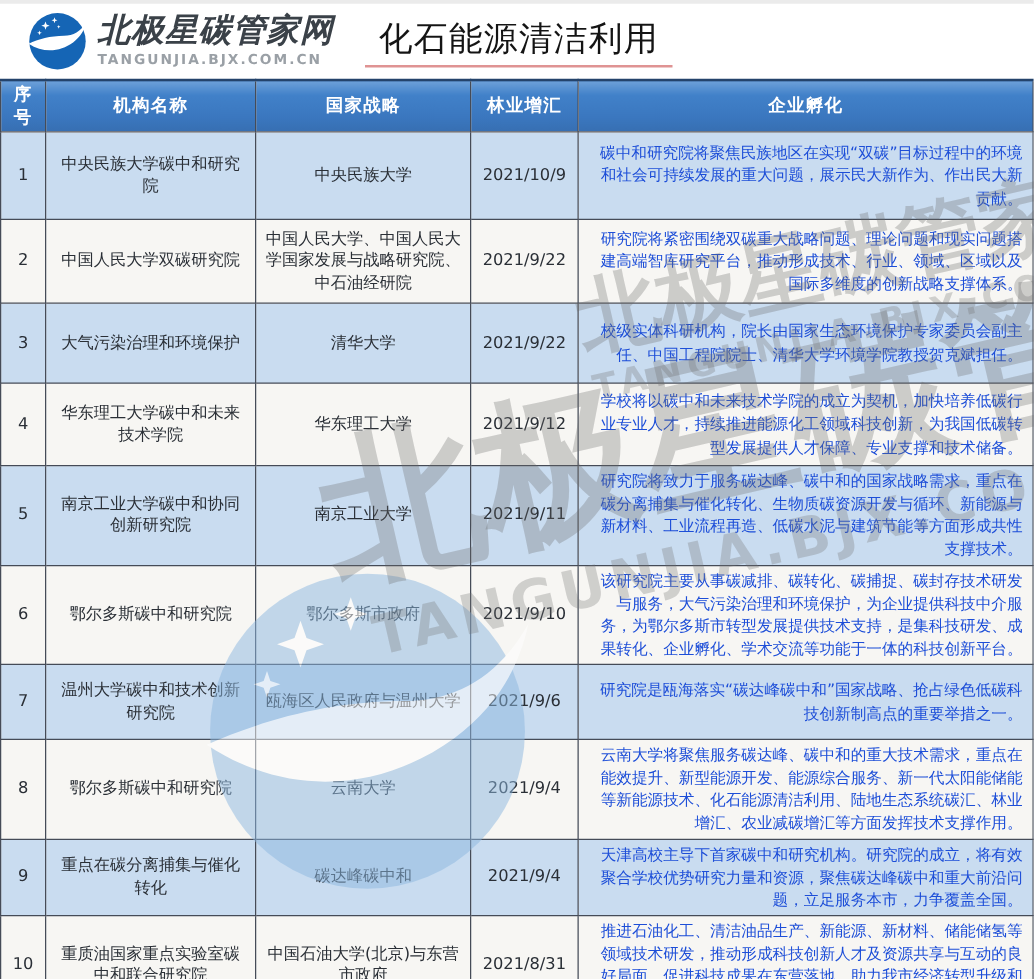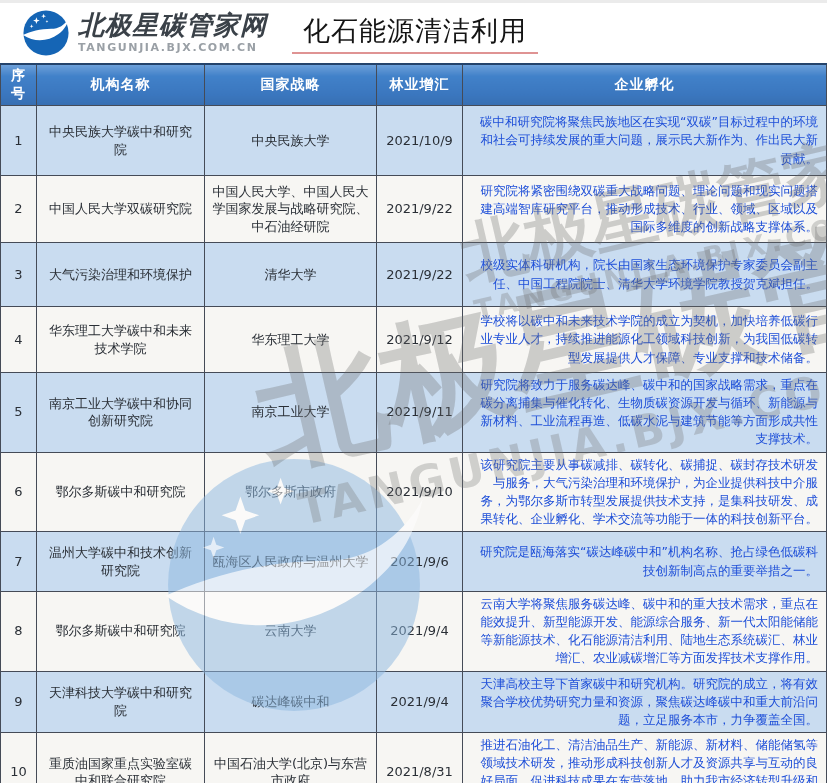--- a/index.html
+++ b/index.html
@@ -155,32 +155,32 @@
         <td>鄂尔多斯碳中和研究院</td>
         <td>鄂尔多斯市政府</td>
         <td>2021/9/10</td>
         <td class="intro">该研究院主要从事碳减排、碳转化、碳捕捉、碳封存技术研发与服务，大气污染治理和环境保护，为企业提供科技中介服务，为鄂尔多斯市转型发展提供技术支持，是集科技研发、成果转化、企业孵化、学术交流等功能于一体的科技创新平台。</td>
       </tr>
       <tr>
         <td>7</td>
         <td>温州大学碳中和技术创新研究院</td>
         <td>瓯海区人民政府与温州大学</td>
         <td>2021/9/6</td>
-        <td class="intro">研究院是瓯海落实“碳达峰碳中和”机构名称、抢占绿色低碳科技创新制高点的重要举措之一。</td>
+        <td class="intro">研究院是瓯海落实“碳达峰碳中和”国家战略、抢占绿色低碳科技创新制高点的重要举措之一。</td>
       </tr>
       <tr>
         <td>8</td>
         <td>鄂尔多斯碳中和研究院</td>
         <td>云南大学</td>
         <td>2021/9/4</td>
         <td class="intro">云南大学将聚焦服务碳达峰、碳中和的重大技术需求，重点在能效提升、新型能源开发、能源综合服务、新一代太阳能储能等新能源技术、化石能源清洁利用、陆地生态系统碳汇、林业增汇、农业减碳增汇等方面发挥技术支撑作用。</td>
       </tr>
       <tr>
         <td>9</td>
-        <td>天津科技大学碳中和研究院</td>
+        <td>重点在碳分离捕集与催化转化</td>
         <td>碳达峰碳中和</td>
         <td>2021/9/4</td>
         <td class="intro">天津高校主导下首家碳中和研究机构。研究院的成立，将有效聚合学校优势研究力量和资源，聚焦碳达峰碳中和重大前沿问题，立足服务本市，力争覆盖全国。</td>
       </tr>
       <tr>
         <td>10</td>
         <td>重质油国家重点实验室碳中和联合研究院</td>
         <td>中国石油大学(北京)与东营市政府</td>
         <td>2021/8/31</td>
         <td class="intro">推进石油化工、清洁油品生产、新能源、新材料、储能储氢等领域技术研发，推动形成科技创新人才及资源共享与互动的良好局面，促进科技成果在东营落地，助力我市经济转型升级和中国石油大学（北京）高质量发展。</td>

